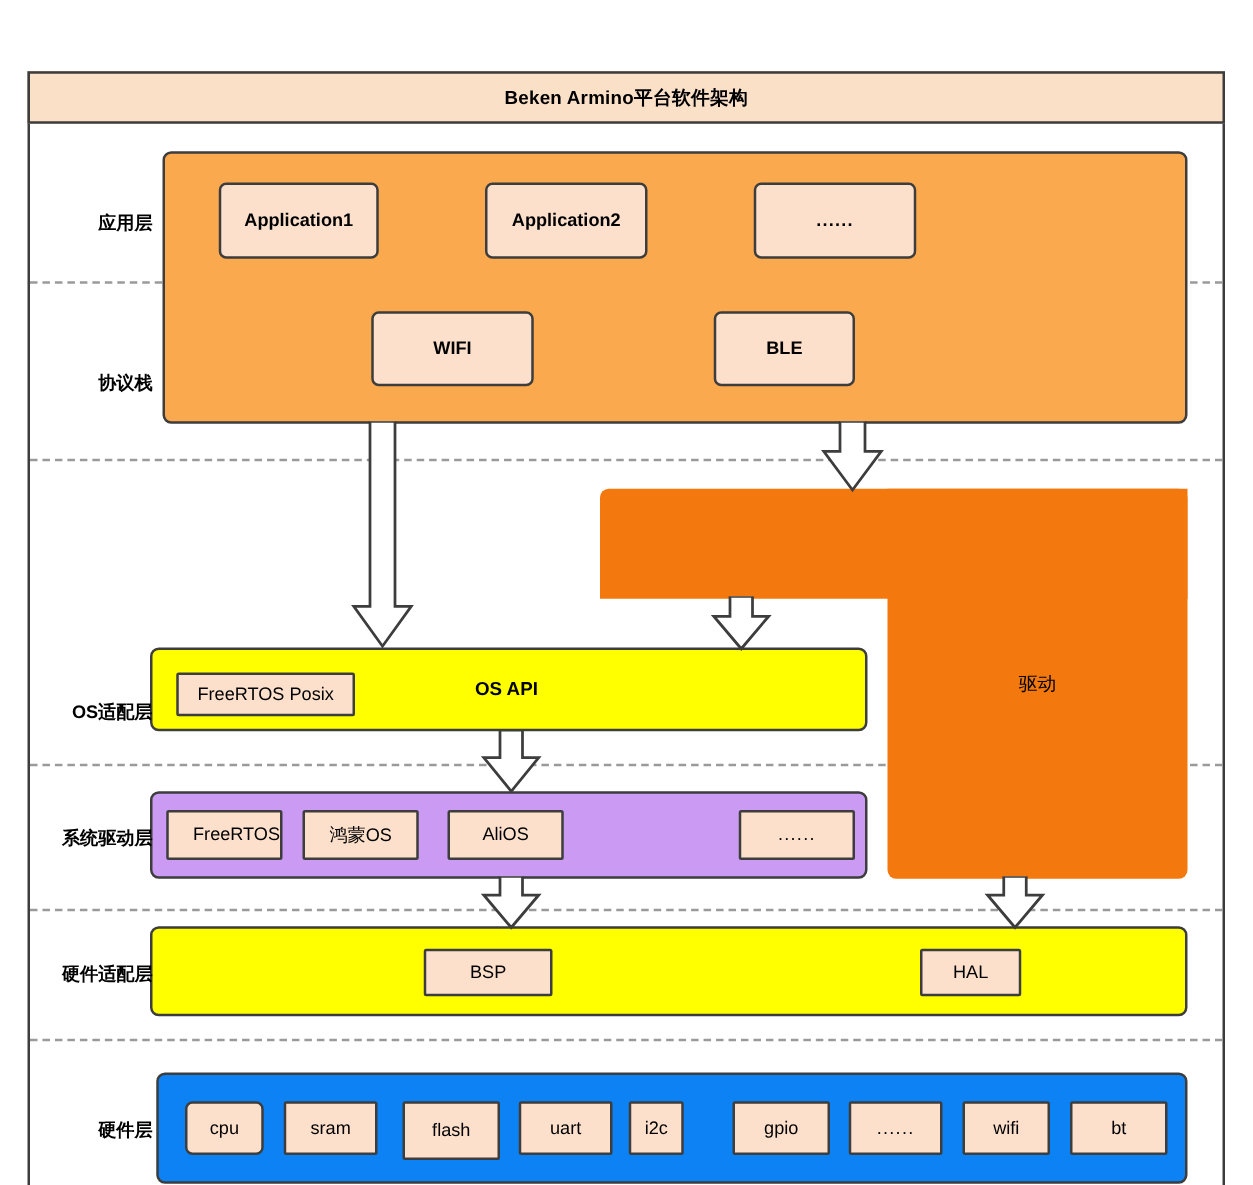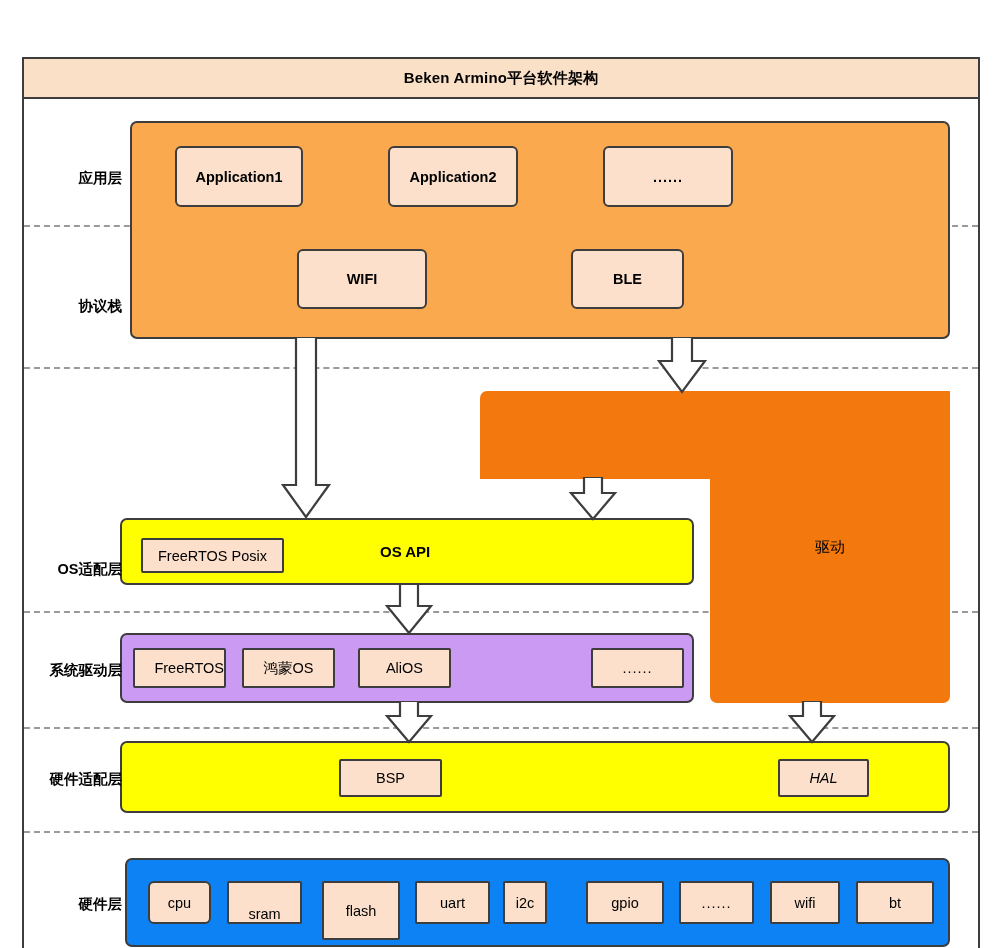--- a/index.html
+++ b/index.html
@@ -190,32 +190,32 @@
     <span>AliOS</span>
   </div>
   <div class="chip sq" style="left:591px; top:615px; width:93px; height:40px;">
     <span style="letter-spacing:1px;">......</span>
   </div>
 
   <div class="block rounded edge yellow" style="left:120px; top:708px; width:830px; height:72px;"></div>
   <div class="chip sq" style="left:339px; top:726px; width:103px; height:38px;">
     <span>BSP</span>
   </div>
-  <div class="chip sq" style="left:778px; top:726px; width:91px; height:38px;font-style:italic;">
+  <div class="chip sq" style="left:736px; top:726px; width:81px; height:38px;">
     <span>HAL</span>
   </div>
 
   <div class="block rounded edge blue" style="left:125px; top:825px; width:825px; height:89px;"></div>
   <div class="chip rounded" style="left:148px; top:848px; width:63px; height:43px;">
     <span>cpu</span>
   </div>
-  <div class="chip sq" style="left:227px; top:848px; width:75px; height:43px;align-items:flex-end;">
+  <div class="chip sq" style="left:227px; top:848px; width:75px; height:43px;">
     <span>sram</span>
   </div>
-  <div class="chip sq" style="left:322px; top:848px; width:78px; height:59px;">
+  <div class="chip sq" style="left:322px; top:848px; width:78px; height:47px;">
     <span>flash</span>
   </div>
   <div class="chip sq" style="left:415px; top:848px; width:75px; height:43px;">
     <span>uart</span>
   </div>
   <div class="chip sq" style="left:503px; top:848px; width:44px; height:43px;">
     <span>i2c</span>
   </div>
   <div class="chip sq" style="left:586px; top:848px; width:78px; height:43px;">
     <span>gpio</span>

